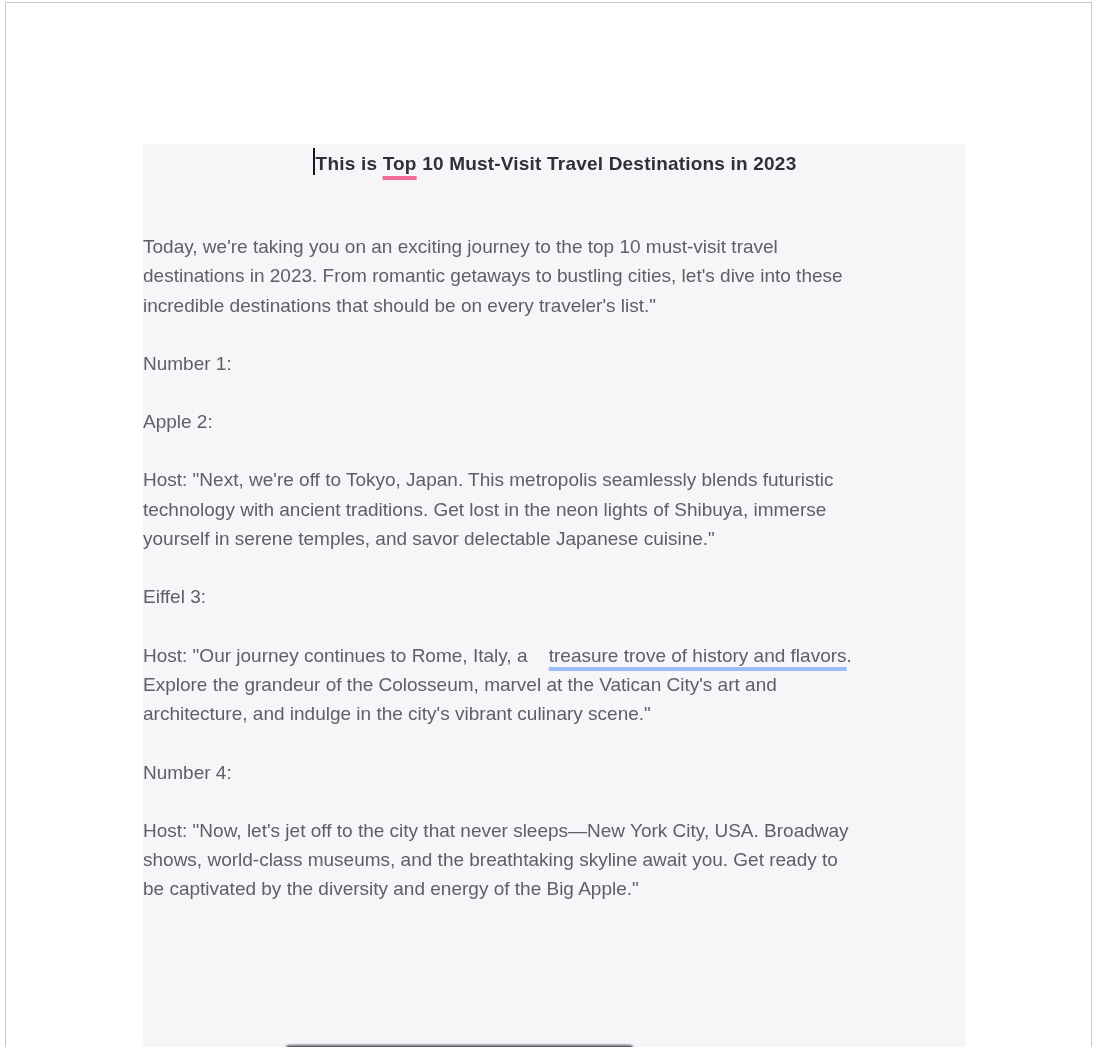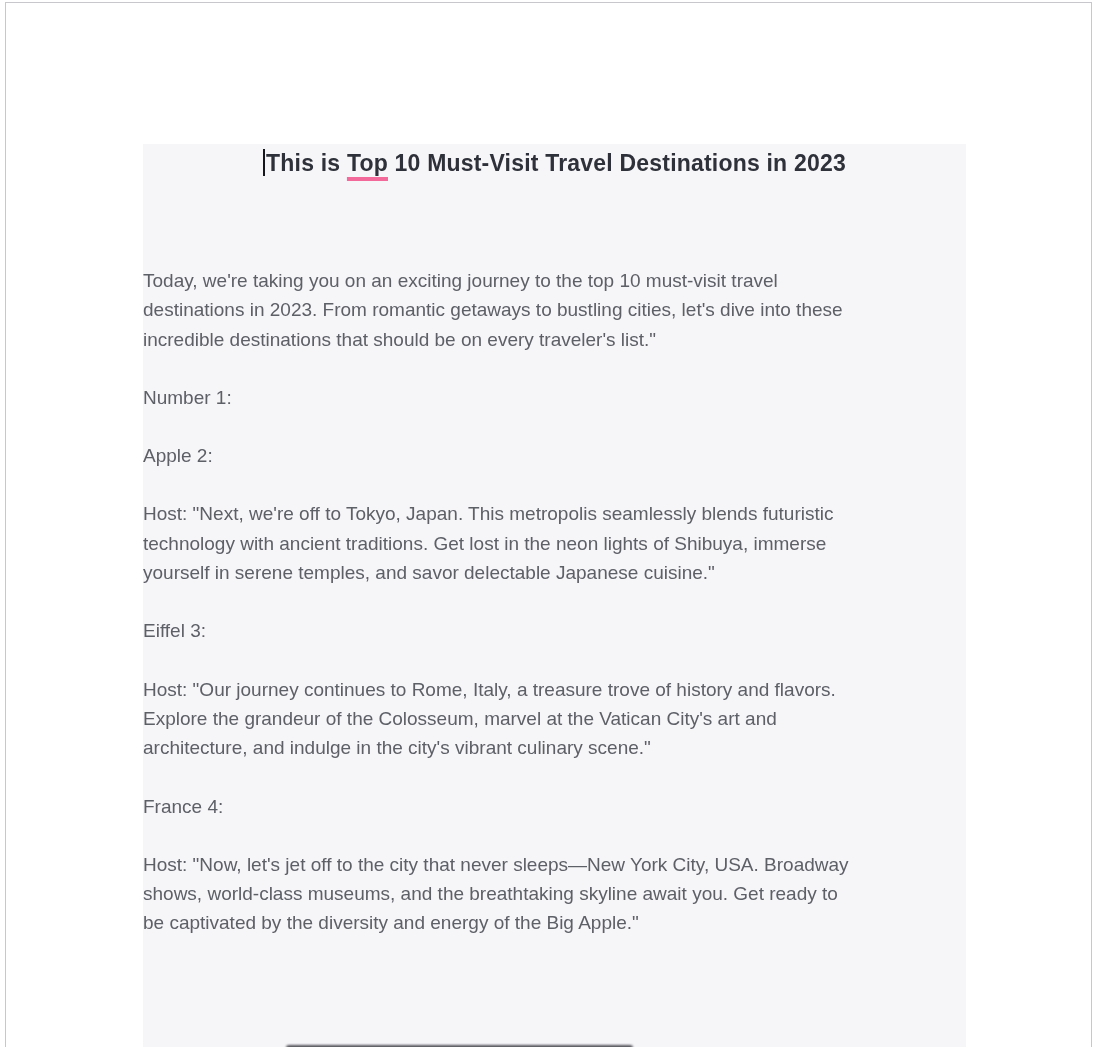--- a/index.html
+++ b/index.html
@@ -27,21 +27,21 @@
     top: 141px;
     width: 823px;
     height: 906px;
     background: #f6f5f8;
     overflow: hidden;
   }
   .doc-title {
     margin: 0;
     padding-top: 4px;
     text-align: center;
-    font-size: 23px;
+    font-size: 19px;
     font-weight: bold;
     line-height: 30px;
     color: #2e3139;
     letter-spacing: 0.2px;
     white-space: nowrap;
   }
   .text-cursor {
     display: inline-block;
     width: 2px;
     height: 27px;
@@ -56,26 +56,28 @@
     text-underline-offset: 6px;
     text-decoration-skip-ink: none;
   }
   .body-copy {
     margin: 0 0 29px 0;
     font-size: 19px;
     line-height: 29.3px;
     color: #5d6067;
     white-space: pre-line;
   }
-  .intro-block { margin-top: 88px; }
+  .intro-block { margin-top: 53px; }
   .suggest {
+    text-decoration: underline;
     text-decoration-color: #9bbcf5;
     text-decoration-thickness: 4px;
     text-underline-offset: 5px;
     text-decoration-skip-ink: none;
+    margin-left: 16px;
   }
   .cutoff-bar {
     position: absolute;
     left: 280px;
     top: 1042px;
     width: 347px;
     height: 7px;
     background: #54545c;
     border-radius: 3px;
     filter: blur(1px);
@@ -99,21 +101,21 @@
     <p class="body-copy">Apple 2:</p>
     <p class="body-copy">Host: "Next, we're off to Tokyo, Japan. This metropolis seamlessly blends futuristic
 technology with ancient traditions. Get lost in the neon lights of Shibuya, immerse
 yourself in serene temples, and savor delectable Japanese cuisine."</p>
 
     <p class="body-copy">Eiffel 3:</p>
     <p class="body-copy"><span>Host: "Our journey continues to Rome, Italy, a </span><span class="suggest">treasure trove of history and flavors</span><span>.
 Explore the grandeur of the Colosseum, marvel at the Vatican City's art and
 architecture, and indulge in the city's vibrant culinary scene."</span></p>
 
-    <p class="body-copy">France 4:</p>
+    <p class="body-copy">Number 4:</p>
     <p class="body-copy">Host: "Now, let's jet off to the city that never sleeps—New York City, USA. Broadway
 shows, world-class museums, and the breathtaking skyline await you. Get ready to
 be captivated by the diversity and energy of the Big Apple."</p>
 
   </div>
 
   <div class="cutoff-bar"></div>
 
 </div>
 

